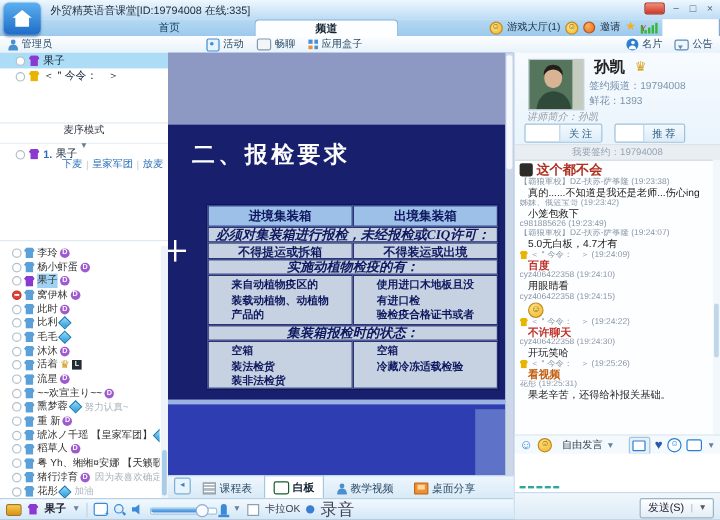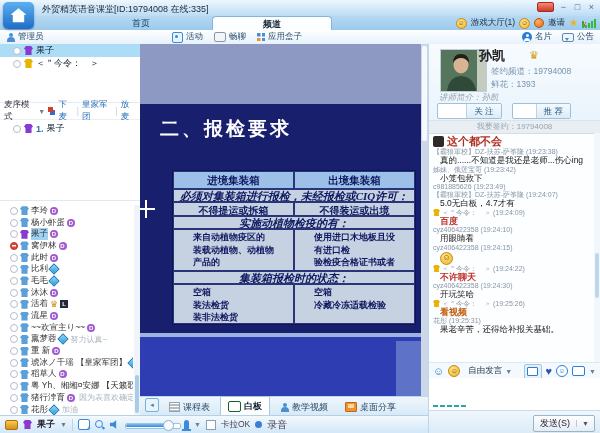--- a/index.html
+++ b/index.html
@@ -9,21 +9,21 @@
   .titlebar{position:absolute;left:0;top:0;width:600px;height:16px;
     background:linear-gradient(#eef7fe,#bcdcf4);}
   .app-title{position:absolute;left:42px;top:3px;font-size:9px;font-weight:normal;color:#1a2a3a;white-space:nowrap;}
   .logo{position:absolute;left:3px;top:2px;width:31px;height:27px;border-radius:5px;z-index:30;
     background:linear-gradient(#5cb0f0,#1e6cc8);box-shadow:0 1px 2px rgba(0,40,90,.4);}
   .logo .house{position:absolute;left:6px;top:5px;width:19px;height:17px;background:#fff;
     clip-path:polygon(50% 8%,92% 46%,80% 46%,80% 90%,20% 90%,20% 46%,8% 46%);}
   .winbtns{position:absolute;right:4px;top:2px;display:flex;gap:5px;align-items:center;z-index:5;}
   .wb-red{width:15px;height:8px;border-radius:2px;background:linear-gradient(#f28c78,#cf3a28);border:1px solid #a82818;}
   .wb{font-size:9px;line-height:9px;color:#4f6e8c;width:9px;text-align:center;}
-  .tabrow{position:absolute;left:0;top:16px;width:600px;height:14px;
+  .tabrow{position:absolute;left:0;top:16px;width:552px;height:14px;
     background:linear-gradient(#b6d9f3,#9cc9ec);}
   .ntab{position:absolute;top:0;height:14px;line-height:14px;text-align:center;font-size:9px;color:#17405f;}
   .ntab.home{left:112px;width:58px;}
   .ntab.channel{left:212px;width:118px;background:#fdfeff;border:1px solid #85b4d8;border-bottom:none;
     border-radius:4px 4px 0 0;font-weight:bold;color:#123;}
   .tr-right{position:absolute;right:4px;top:1px;height:12px;display:flex;align-items:center;gap:4px;font-size:8.5px;color:#234;}
   .coin{display:inline-block;width:9px;height:9px;border-radius:50%;background:radial-gradient(circle at 35% 30%,#ffe68a,#f0b62a);
     border:1px solid #c78c16;color:#7a5210;font-size:7px;line-height:8px;text-align:center;}
   .inv-dot{display:inline-block;width:8px;height:8px;border-radius:50%;background:radial-gradient(circle at 35% 30%,#ffb060,#e86a18);border:1px solid #b85410;}
   .star{color:#f0b020;font-size:10px;line-height:10px;}
@@ -56,21 +56,21 @@
   .left{position:absolute;left:0;top:44px;width:140px;height:371px;background:#fff;border-right:1px solid #bed6e8;}
   .mic-row{height:13px;display:flex;align-items:center;gap:3px;padding-left:13px;font-size:9px;color:#123;}
   .mic-row.sel{background:#addcf7;}
   .radio{display:inline-block;width:6px;height:6px;border-radius:50%;border:1px solid #b2bec8;background:#fff;flex:none;}
   .radio.muted{border-color:#c03028;background:#e04438;background-image:linear-gradient(#fff,#fff);background-size:4px 1.5px;background-position:center;background-repeat:no-repeat;}
   .vest{display:inline-block;width:9px;height:9px;flex:none;
     clip-path:polygon(22% 0,78% 0,100% 28%,84% 44%,84% 100%,16% 100%,16% 44%,0 28%);}
   .vest.purple{background:#8a3ad0;} .vest.yellow{background:#e8b400;} .vest.blue{background:#5ba0d8;}
   .vest.sm{width:7px;height:7px;}
   .modebar{position:absolute;left:0;top:58px;right:0;height:16px;display:flex;align-items:center;gap:3px;
-    padding:0 4px;font-size:8.5px;color:#334;border-top:1px solid #e2ecf4;border-bottom:1px solid #e9f1f7;}
+    padding:0 4px;font-size:8.5px;color:#334;border-top:1px solid #e2ecf4;border-bottom:1px solid #e9f1f7;flex-direction:column;}
   .caret{font-size:7px;color:#6a8098;}
   .mode-ic{display:inline-block;width:8px;height:8px;background:
     linear-gradient(#d04028,#d04028) 0 0/5px 5px no-repeat,
     linear-gradient(#3a6ad0,#3a6ad0) 100% 100%/5px 5px no-repeat;}
   .mode-links{margin-left:auto;display:flex;align-items:center;gap:3px;}
   .mode-links .lnk{color:#2a6fb8;} .mode-links .sep{color:#c2cedb;}
   .queue-row{position:absolute;left:0;top:78px;height:13px;display:flex;align-items:center;gap:3px;padding-left:13px;font-size:9px;color:#123;}
   .q-num{color:#2a6fb8;font-weight:bold;}
   .list-split{position:absolute;left:0;top:156px;right:0;border-top:1px solid #dfe9f1;}
   #user-list{position:absolute;left:0;top:161px;width:133px;bottom:0;overflow:hidden;}
@@ -142,21 +142,21 @@
   .vol-fill{position:absolute;left:1px;top:4px;width:40px;height:3px;background:linear-gradient(#7ab8ec,#3a8ad8);border-radius:2px;}
   .vol-knob{position:absolute;left:38px;top:0;width:9px;height:9px;border-radius:50%;background:#f8fbff;border:1px solid #88aecf;}
   .ic-mic{display:inline-block;width:5px;height:9px;position:relative;background:#3a8ad8;border-radius:3px 3px 0 0;}
   .ic-mic:after{content:"";position:absolute;left:-2px;bottom:-2px;width:9px;height:2px;background:#3a8ad8;}
   .chk{display:inline-block;width:8px;height:8px;border:1px solid #8aa0b4;background:#fff;}
   .rec-dot{display:inline-block;width:7px;height:7px;border-radius:50%;background:#3a7fd4;}
   
   .right{position:absolute;left:428px;top:44px;width:172px;height:389px;background:#fdfeff;border-left:1px solid #bed6e8;box-sizing:border-box;}
   .profile{position:absolute;left:0;top:0;right:0;height:76px;background:linear-gradient(#f7fbff,#e9f4fc);}
   .avatar{position:absolute;left:11px;top:5px;width:45px;height:41px;border:1px solid #c2ccd4;}
-  .p-name{position:absolute;left:50px;top:3px;font-size:13px;font-weight:bold;color:#222;}
+  .p-name{position:absolute;left:66px;top:3px;font-size:13px;font-weight:bold;color:#222;}
   .p-medal{position:absolute;left:100px;top:5px;color:#d4a017;font-size:11px;}
   .p-chan{position:absolute;left:62px;top:22px;font-size:8.5px;color:#7a93ad;}
   .p-flow{position:absolute;left:62px;top:35px;font-size:8.5px;color:#7a93ad;}
   .p-intro{position:absolute;left:10px;top:48px;font-size:8.5px;color:#98a2ac;font-style:italic;}
   .p-btns{position:absolute;left:8px;top:59px;display:flex;gap:10px;}
   .pbtn{display:flex;height:14px;border:1px solid #a0c0da;border-radius:2px;overflow:hidden;font-size:8.5px;background:#fff;}
   .pbtn .num{padding:16px 7px;line-height:14px;font-weight:bold;color:#333;}
   .pbtn .lbl{padding:0 7px;line-height:14px;color:#2a5a80;border-left:1px solid #b8d4e8;background:linear-gradient(#f4fafe,#dcecf8);}
   .signbar{position:absolute;left:0;top:76px;right:0;height:12px;background:#e9eef3;border-top:1px solid #dde3e9;
     border-bottom:1px solid #d5dce3;text-align:center;font-size:8px;color:#98a4b2;line-height:12px;}
@@ -494,21 +494,21 @@
     <span class="vol">
       <span class="vol-track"></span>
       <span class="vol-fill"></span>
       <span class="vol-knob"></span>
     </span>
     <span class="ic-mic"></span>
     <span class="caret">▼</span>
     <span class="chk"></span>
     <span style="font-size:8.5px;color:#445;">卡拉OK</span>
     <span class="rec-dot"></span>
-    <span style="font-size:10px;color:#445;">录音</span>
+    <span style="font-size:14px;color:#445;">录音</span>
   </div>
 
   <div class="right">
     <div class="profile">
       <svg class="avatar" viewBox="0 0 45 41" preserveAspectRatio="none">
         <rect width="45" height="41" fill="#55755c"></rect>
         <rect x="36" width="9" height="41" fill="#c4ccc0"></rect>
         <ellipse cx="20" cy="15" rx="7.5" ry="8.5" fill="#d8b494"></ellipse>
         <path d="M12 13 Q12 4 20 4 Q28 4 28 13 Q25 8 20 8 Q15 8 12 13 Z" fill="#241e1a"></path>
         <path d="M6 41 Q8 27 20 26 Q33 27 35 41 Z" fill="#2f4a38"></path>

